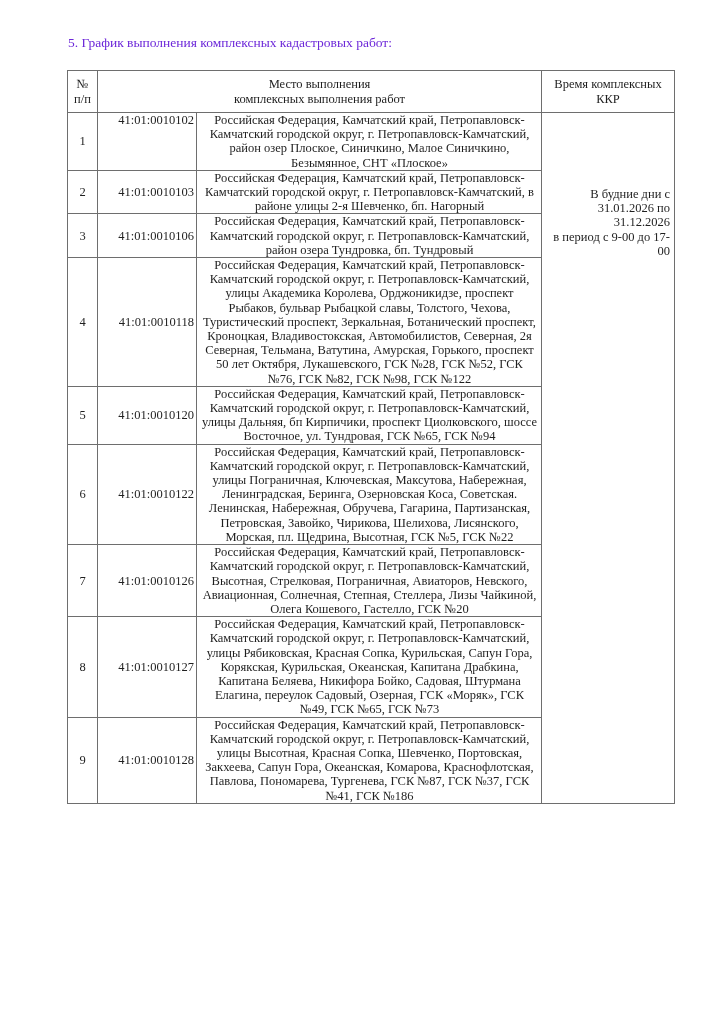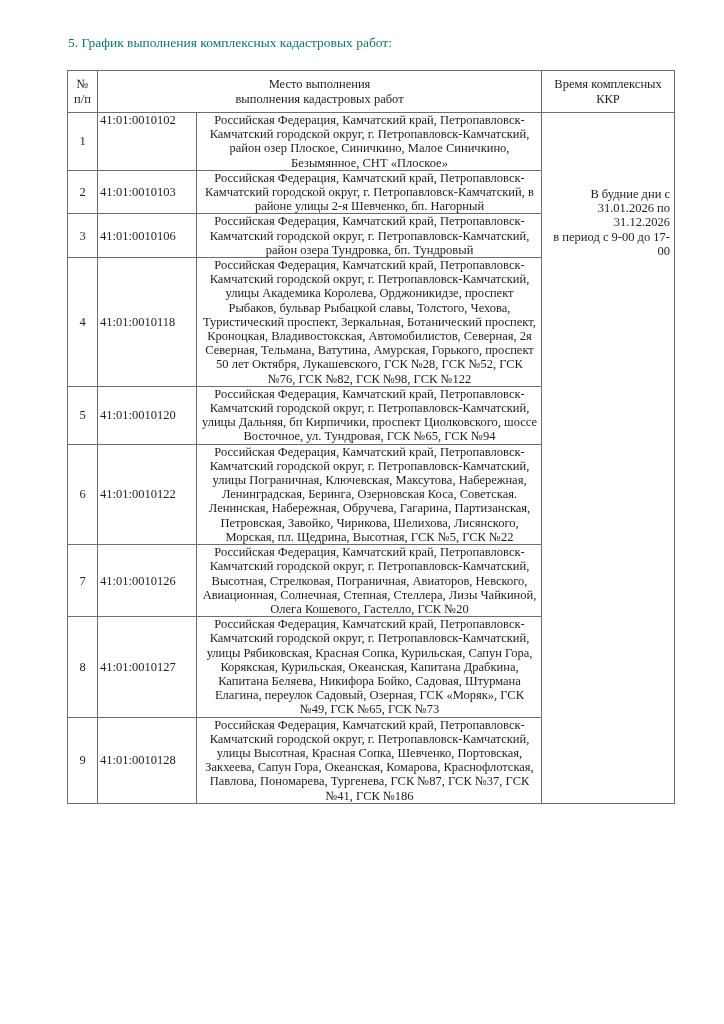--- a/index.html
+++ b/index.html
@@ -12,21 +12,21 @@
     background: #ffffff;
     color: #1f1f1f;
     overflow: hidden;
   }
   .doc-title {
     position: absolute;
     left: 68px;
     top: 35px;
     font-size: 13.5px;
     line-height: 16px;
-    color: #0f766e;
+    color: #6d28d9;
   }
   table.schedule {
     position: absolute;
     left: 67px;
     top: 70px;
     width: 607px;
     border-collapse: collapse;
     table-layout: fixed;
     font-size: 12.5px;
     line-height: 14.2px;
@@ -43,21 +43,21 @@
     white-space: pre-line;
     height: 42px;
     padding: 2px 2px;
   }
   td.cell-num {
     text-align: center;
     vertical-align: middle;
     padding: 1px 1px;
   }
   td.cell-cad {
-    text-align: left;
+    text-align: right;
     vertical-align: middle;
     padding: 1px 2px;
   }
   tr.row-0 td.cell-cad { vertical-align: top; padding-top: 0; }
   td.cell-desc {
     text-align: center;
     vertical-align: top;
     padding: 0 3px 0 4px;
   }
   td.cell-time {
@@ -79,21 +79,21 @@
       <col style="width:30px">
       <col style="width:99px">
       <col style="width:345px">
       <col style="width:133px">
     </colgroup>
     <thead>
       <tr>
         <th class="h-cell">№
 п/п</th>
         <th class="h-cell" colspan="2">Место выполнения
-выполнения кадастровых работ</th>
+комплексных выполнения работ</th>
         <th class="h-cell">Время комплексных
 ККР</th>
       </tr>
     </thead>
     <tbody>
       <tr class="row-0" style="height:56px">
         <td class="cell-num">1</td>
         <td class="cell-cad">41:01:0010102</td>
         <td class="cell-desc">Российская Федерация, Камчатский край, Петропавловск-Камчатский городской округ, г. Петропавловск-Камчатский, район озер Плоское, Синичкино, Малое Синичкино, Безымянное, СНТ «Плоское»</td>
         <td class="cell-time" rowspan="9">В будние дни с 31.01.2026 по 31.12.2026

